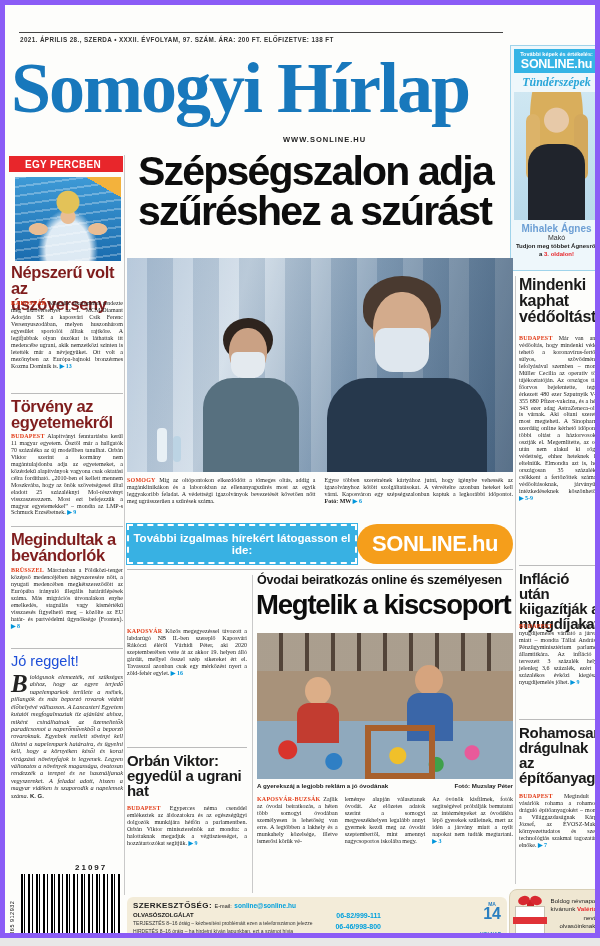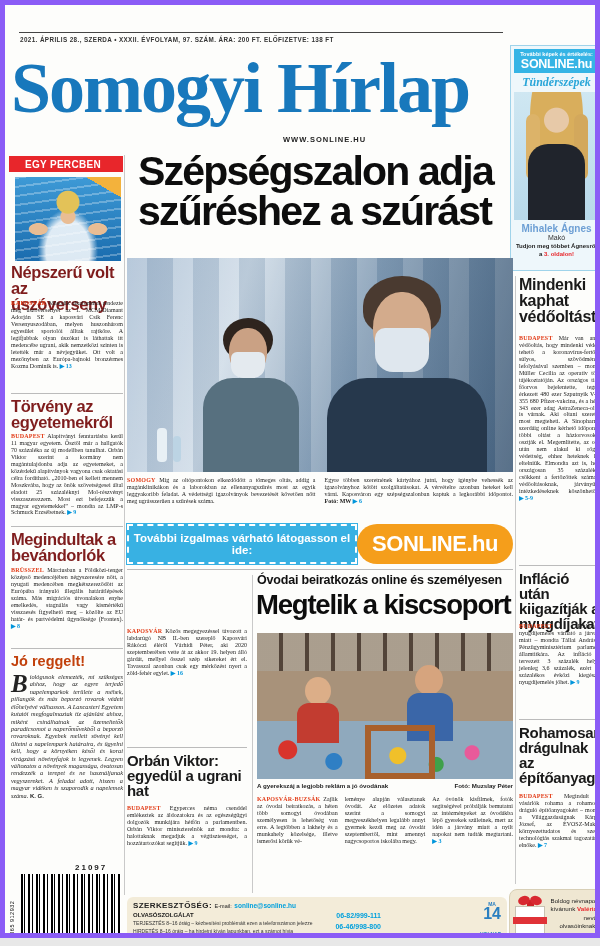--- a/index.html
+++ b/index.html
@@ -33,21 +33,21 @@
   .photo-swim { left:10px; top:172px; width:106px; height:84px;
     background:
       radial-gradient(circle at 50% 30%, #e3c258 11px, transparent 12px),
       radial-gradient(circle at 50% 47%, #e9bd94 7px, transparent 8px),
       radial-gradient(ellipse at 22% 62%, #e9bd94 9px, transparent 10px),
       radial-gradient(ellipse at 78% 62%, #e9bd94 9px, transparent 10px),
       radial-gradient(ellipse at 50% 88%, rgba(255,255,255,.85) 22px, transparent 30px),
       linear-gradient(210deg,#f3b23c 0 14%, transparent 14%),
       repeating-linear-gradient(172deg, rgba(255,255,255,.28) 0 2px, transparent 2px 9px),
       linear-gradient(180deg,#3e9ad6,#1a6cae); }
-  .morning-title { color:#c2410c; font-weight:bold; font-size:14.5px; }
+  .morning-title { color:#1d4ed8; font-weight:normal; font-size:14.5px; }
   .morning-body { font-family:"Liberation Serif", serif; font-style:italic; font-size:6.3px;
     line-height:1.18; text-align:justify; color:#222; }
   .dropcap { float:left; font-family:"Liberation Serif", serif; font-style:italic; font-weight:bold;
     font-size:25px; line-height:.78; margin:1px 2px 0 0; }
   .sig { font-weight:bold; font-style:normal; font-family:"Liberation Sans", sans-serif; font-size:6px; }
   .issue { left:70px; top:858px; font-size:8px; font-weight:bold; letter-spacing:2px; }
   .barcode { left:16px; top:869px; width:100px; height:77px;
     background:repeating-linear-gradient(90deg,#000 0 2px,#fff 2px 3px,#000 3px 4px,#fff 4px 7px,#000 7px 9px,#fff 9px 11px,#000 11px 12px,#fff 12px 15px); }
   .ean { left:4px; top:869px; height:77px; writing-mode:vertical-rl; transform:rotate(180deg);
     font-size:5.5px; letter-spacing:.5px; color:#111; }
@@ -250,21 +250,21 @@
     </p>
     <p class="col body-t">
       <span>Egyre többen szeretnének kártyához jutni, hogy igénybe vehessék az igazolványhoz kötött szolgáltatásokat. A vérvételre azonban heteket kell várni. Kaposváron egy szépségszalonban kaptuk a legkorábbi időpontot.</span>
       <span style="font-weight:bold;">Fotó: MW</span>
       <span class="pref">▶ 6</span>
     </p>
   </div>
 
   <div class="abs banner">
     <div class="banner-blue">
-      <span>További izgalmas várható látogasson el ide:</span>
+      <span>További izgalmas hírekért látogasson el ide:</span>
     </div>
     <div class="banner-orange">
       <span>SONLINE.hu</span>
     </div>
   </div>
 
   <div class="abs hline mid-rule"></div>
   <div class="abs vline" style="left:247px; top:570px; height:318px;"></div>
 
   <p class="abs body-t" style="left:122px; top:623px; width:120px;">

